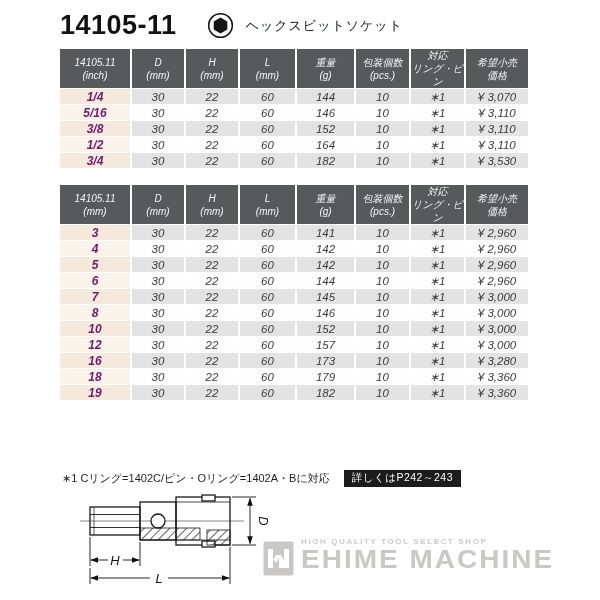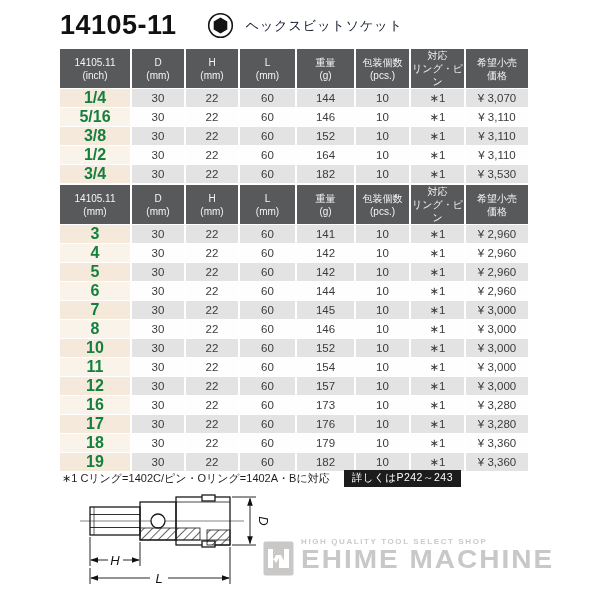--- a/index.html
+++ b/index.html
@@ -8,34 +8,34 @@
     font-family:"Liberation Sans",sans-serif;overflow:hidden;
   }
   
   .title-row{position:absolute;left:60px;top:10px;display:flex;align-items:center;}
   .model-no{font-size:27px;font-weight:bold;color:#111;letter-spacing:0.5px;}
   .hex-icon{margin-left:30px;width:27px;height:27px;flex:0 0 auto;}
   .product-name{margin-left:12px;font-size:13px;color:#0f172a;letter-spacing:1px;}
   
   table.spec{
     position:absolute;left:58px;width:472px;
-    border-collapse:separate;border-spacing:2px 1px;table-layout:fixed;
+    border-collapse:separate;border-spacing:2px 1px;table-layout:fixed;font-style:italic;
   }
   #table-inch{top:48px;}
   #table-mm{top:184px;}
   table.spec th{
     background:#58595b;color:#f4f4f4;font-weight:normal;
     font-size:10px;line-height:1.3;height:38px;padding:0 1px;
     text-align:center;vertical-align:middle;
   }
   table.spec td{
     font-size:11.5px;height:15px;padding:0;text-align:center;
     color:#3b3b3b;vertical-align:middle;white-space:nowrap;
   }
-  table.spec td:first-child{font-weight:bold;color:#15803d;font-size:16px;}
+  table.spec td:first-child{font-weight:bold;color:#701a75;font-size:12px;}
   table.spec tbody tr:nth-child(odd) td{background:#e3e3e4;}
   table.spec tbody tr:nth-child(even) td{background:#fefefe;}
   table.spec tbody tr:nth-child(odd) td:first-child{background:#f4e9db;}
   table.spec tbody tr:nth-child(even) td:first-child{background:#faf3ea;}
   
   .footnote{position:absolute;left:62px;top:470px;font-size:11px;color:#1e1e1e;display:flex;align-items:center;}
   .footnote-badge{
     margin-left:14px;background:#1c1c1c;color:#fff;
     font-size:10.5px;padding:1px 8px 2px 8px;letter-spacing:0.5px;
   }
@@ -232,55 +232,35 @@
           <td>10</td>
           <td>30</td>
           <td>22</td>
           <td>60</td>
           <td>152</td>
           <td>10</td>
           <td>∗1</td>
           <td>¥ 3,000</td>
         </tr>
         <tr>
-          <td>11</td>
-          <td>30</td>
-          <td>22</td>
-          <td>60</td>
-          <td>154</td>
+          <td>12</td>
+          <td>30</td>
+          <td>22</td>
+          <td>60</td>
+          <td>157</td>
           <td>10</td>
           <td>∗1</td>
           <td>¥ 3,000</td>
         </tr>
         <tr>
-          <td>12</td>
-          <td>30</td>
-          <td>22</td>
-          <td>60</td>
-          <td>157</td>
-          <td>10</td>
-          <td>∗1</td>
-          <td>¥ 3,000</td>
-        </tr>
-        <tr>
           <td>16</td>
           <td>30</td>
           <td>22</td>
           <td>60</td>
           <td>173</td>
-          <td>10</td>
-          <td>∗1</td>
-          <td>¥ 3,280</td>
-        </tr>
-        <tr>
-          <td>17</td>
-          <td>30</td>
-          <td>22</td>
-          <td>60</td>
-          <td>176</td>
           <td>10</td>
           <td>∗1</td>
           <td>¥ 3,280</td>
         </tr>
         <tr>
           <td>18</td>
           <td>30</td>
           <td>22</td>
           <td>60</td>
           <td>179</td>

